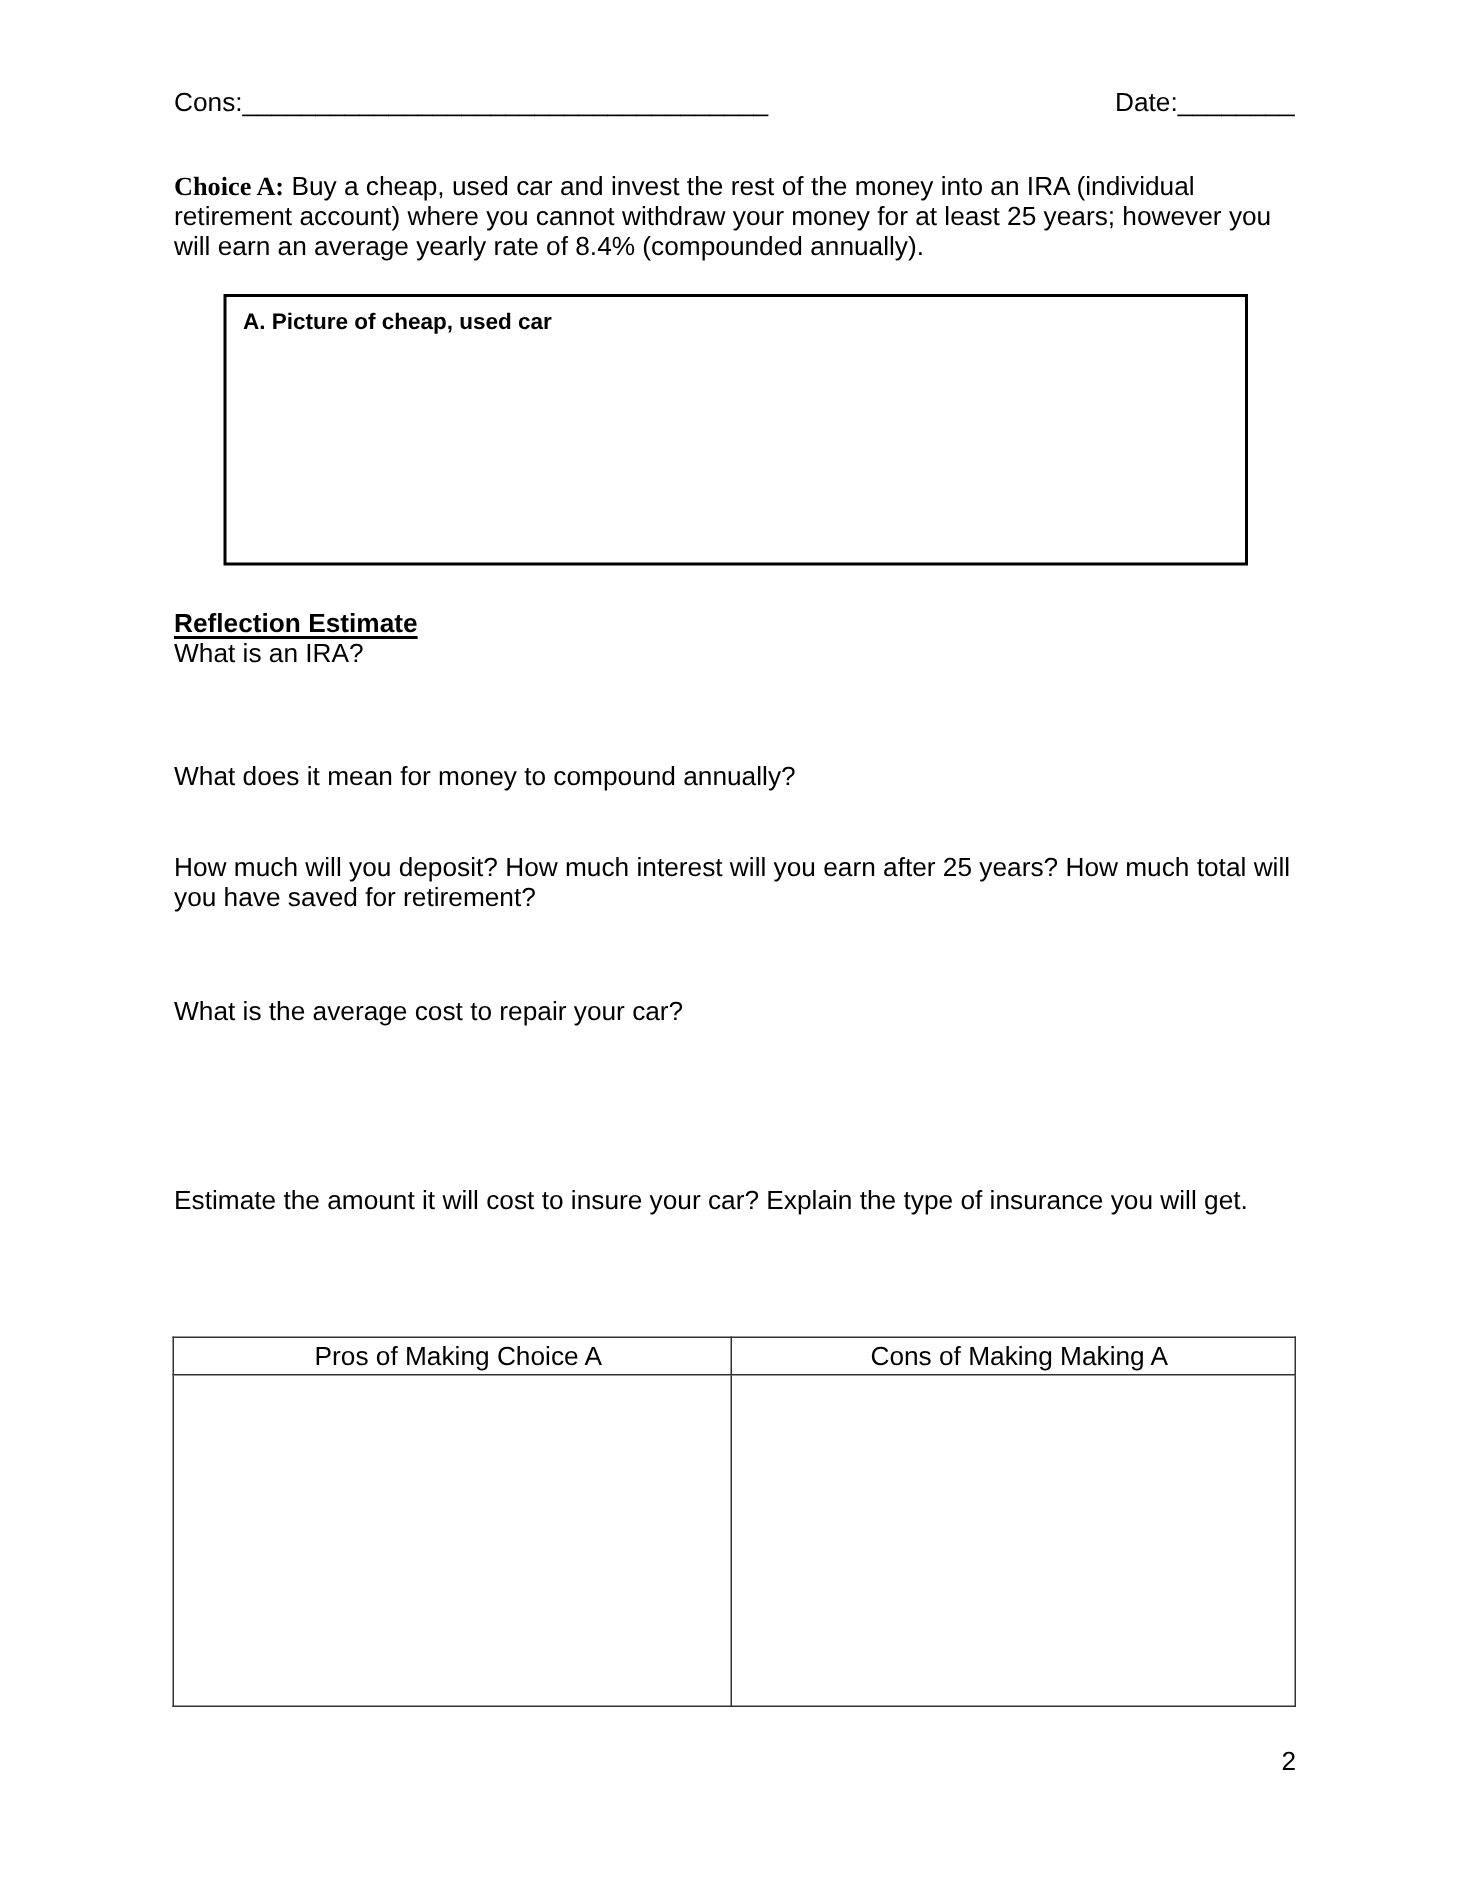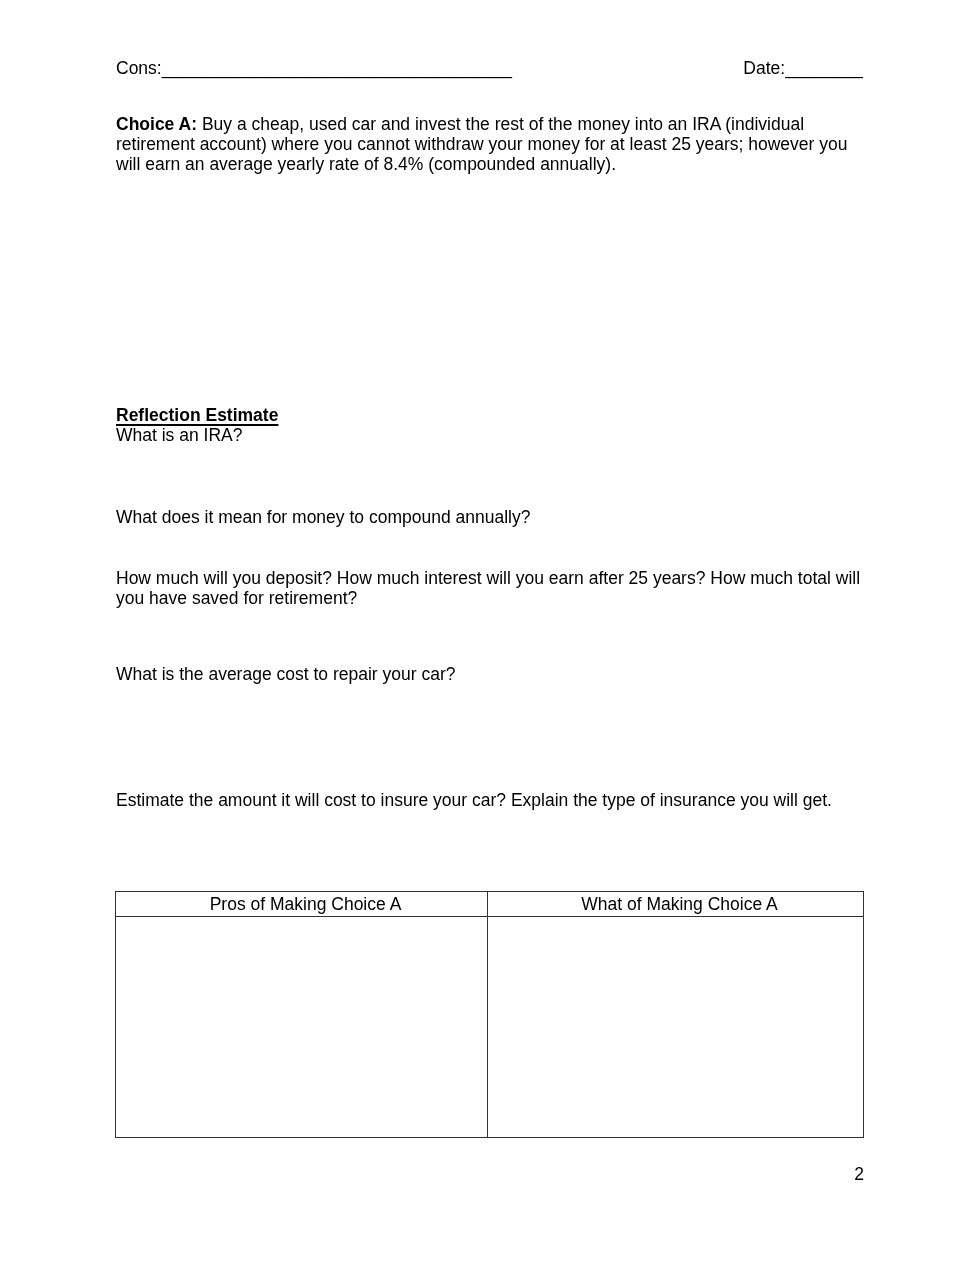--- a/index.html
+++ b/index.html
@@ -22,21 +22,21 @@
     width: 747px;
     display: flex;
     justify-content: space-between;
     white-space: nowrap;
   }
   .choice-para {
     left: 116px;
     top: 114px;
     width: 750px;
   }
-  .bold { font-weight: bold; }
+  .bold { font-weight: bold; font-family: Liberation Serif, serif; }
   .picture-box {
     left: 149px;
     top: 196px;
     width: 683px;
     height: 181px;
     border: 2px solid #000000;
   }
   .picture-box-label {
     display: inline-block;
     padding: 8px 0 0 11px;
@@ -95,34 +95,37 @@
     </span>
     <span>
       <span>Date:</span><span>________</span>
     </span>
   </div>
 
   <p class="abs choice-para">
     <span class="bold">Choice A:</span><span> Buy a cheap, used car and invest the rest of the money into an IRA (individual retirement account) where you cannot withdraw your money for at least 25 years; however you will earn an average yearly rate of 8.4% (compounded annually).</span>
   </p>
 
+  <div class="abs picture-box">
+    <span class="picture-box-label">A. Picture of cheap, used car</span>
+  </div>
 
   <div class="abs reflection-heading">Reflection Estimate</div>
 
   <div class="abs question q1">What is an IRA?</div>
   <div class="abs question q2">What does it mean for money to compound annually?</div>
   <div class="abs question q3">How much will you deposit? How much interest will you earn after 25 years? How much total will you have saved for retirement?</div>
   <div class="abs question q4">What is the average cost to repair your car?</div>
   <div class="abs question q5">Estimate the amount it will cost to insure your car? Explain the type of insurance you will get.</div>
 
   <table class="abs pros-cons">
     <tbody>
         <tr>
       <th class="col-pros">Pros of Making Choice A</th>
-      <th class="col-cons">What of Making Choice A</th>
+      <th class="col-cons">Cons of Making Making A</th>
     </tr>
     <tr>
       <td></td>
       <td></td>
     </tr>
   </tbody>
     </table>
 
   <div class="abs page-number">2</div>
 

